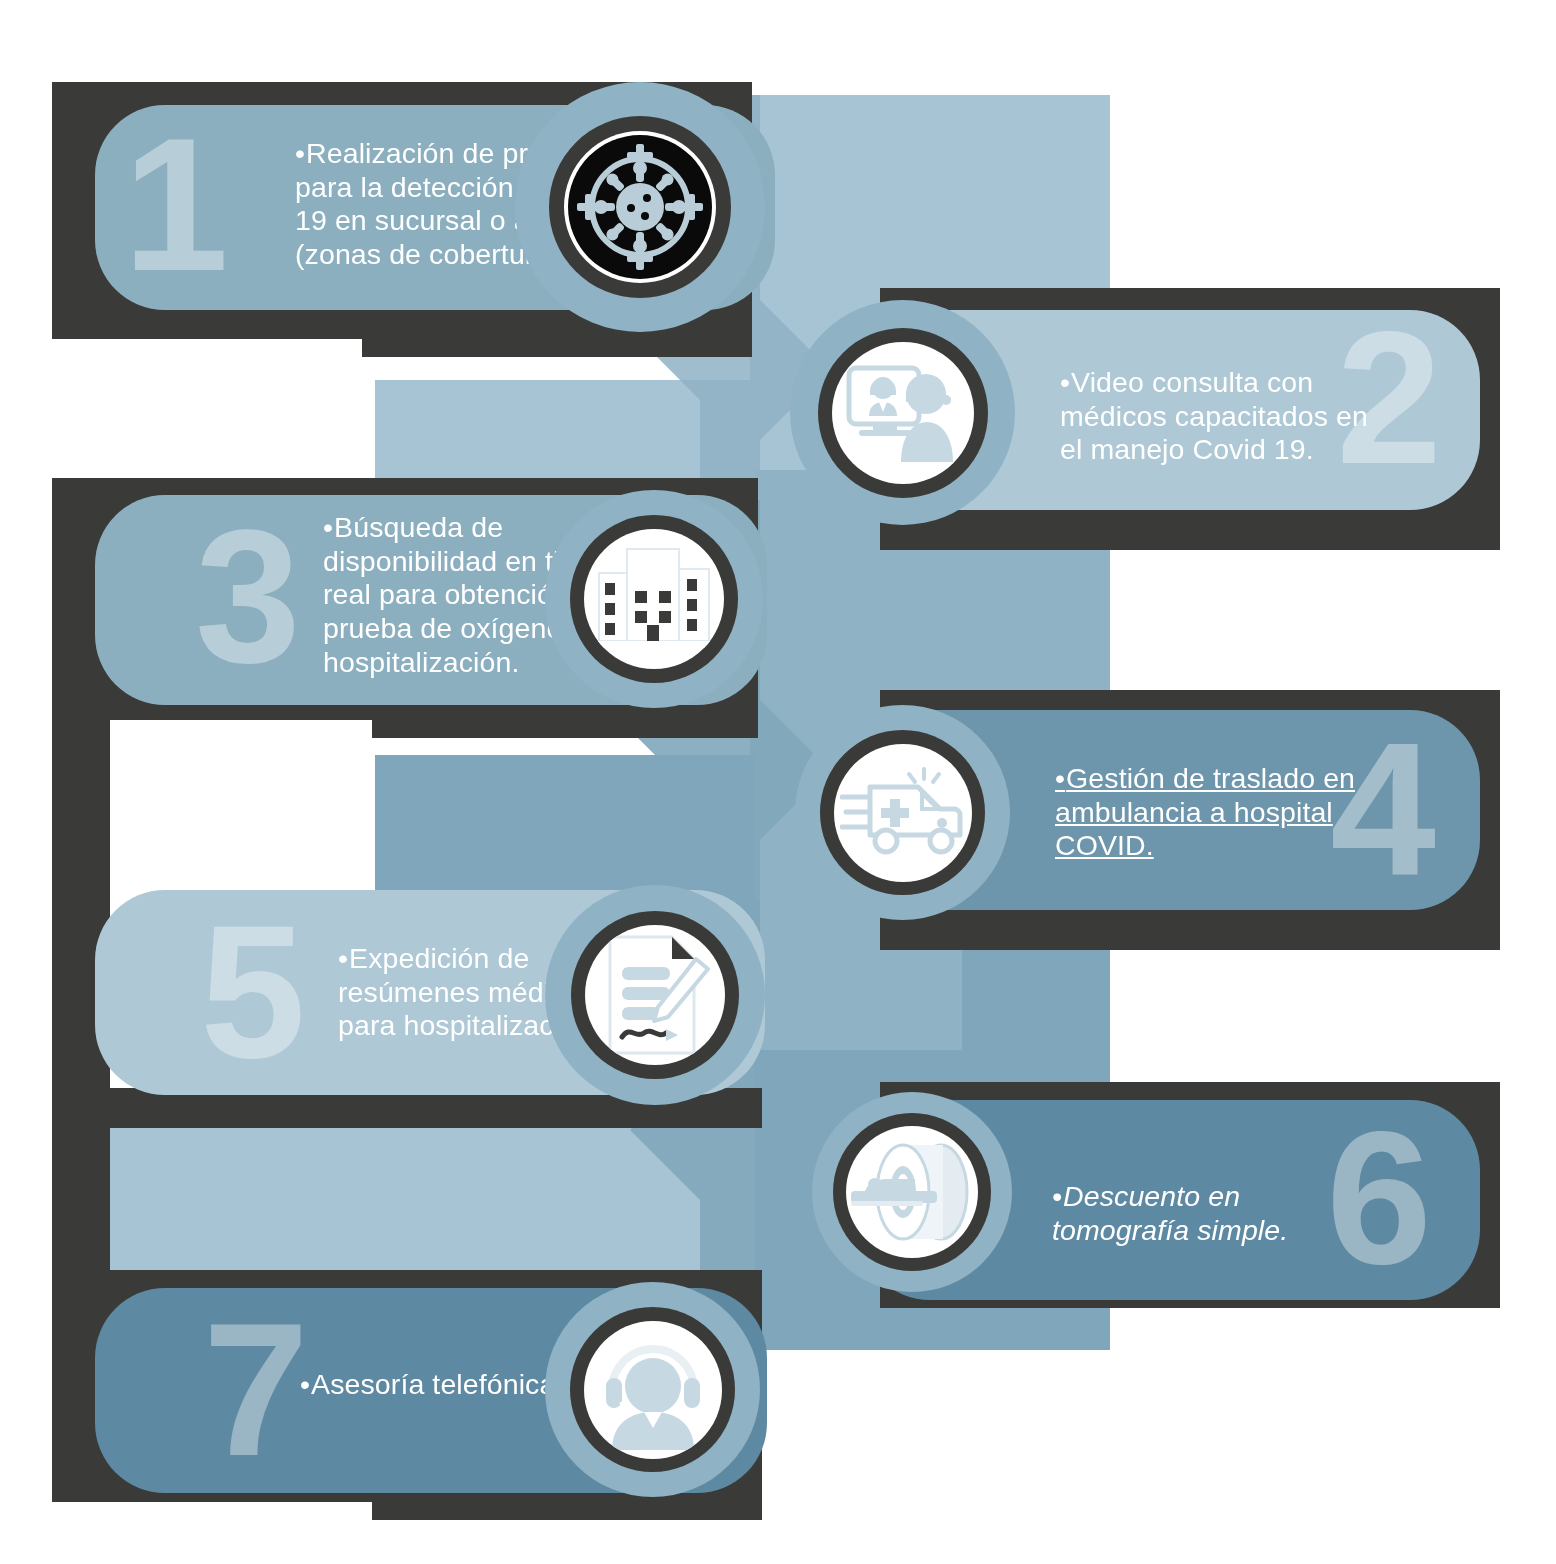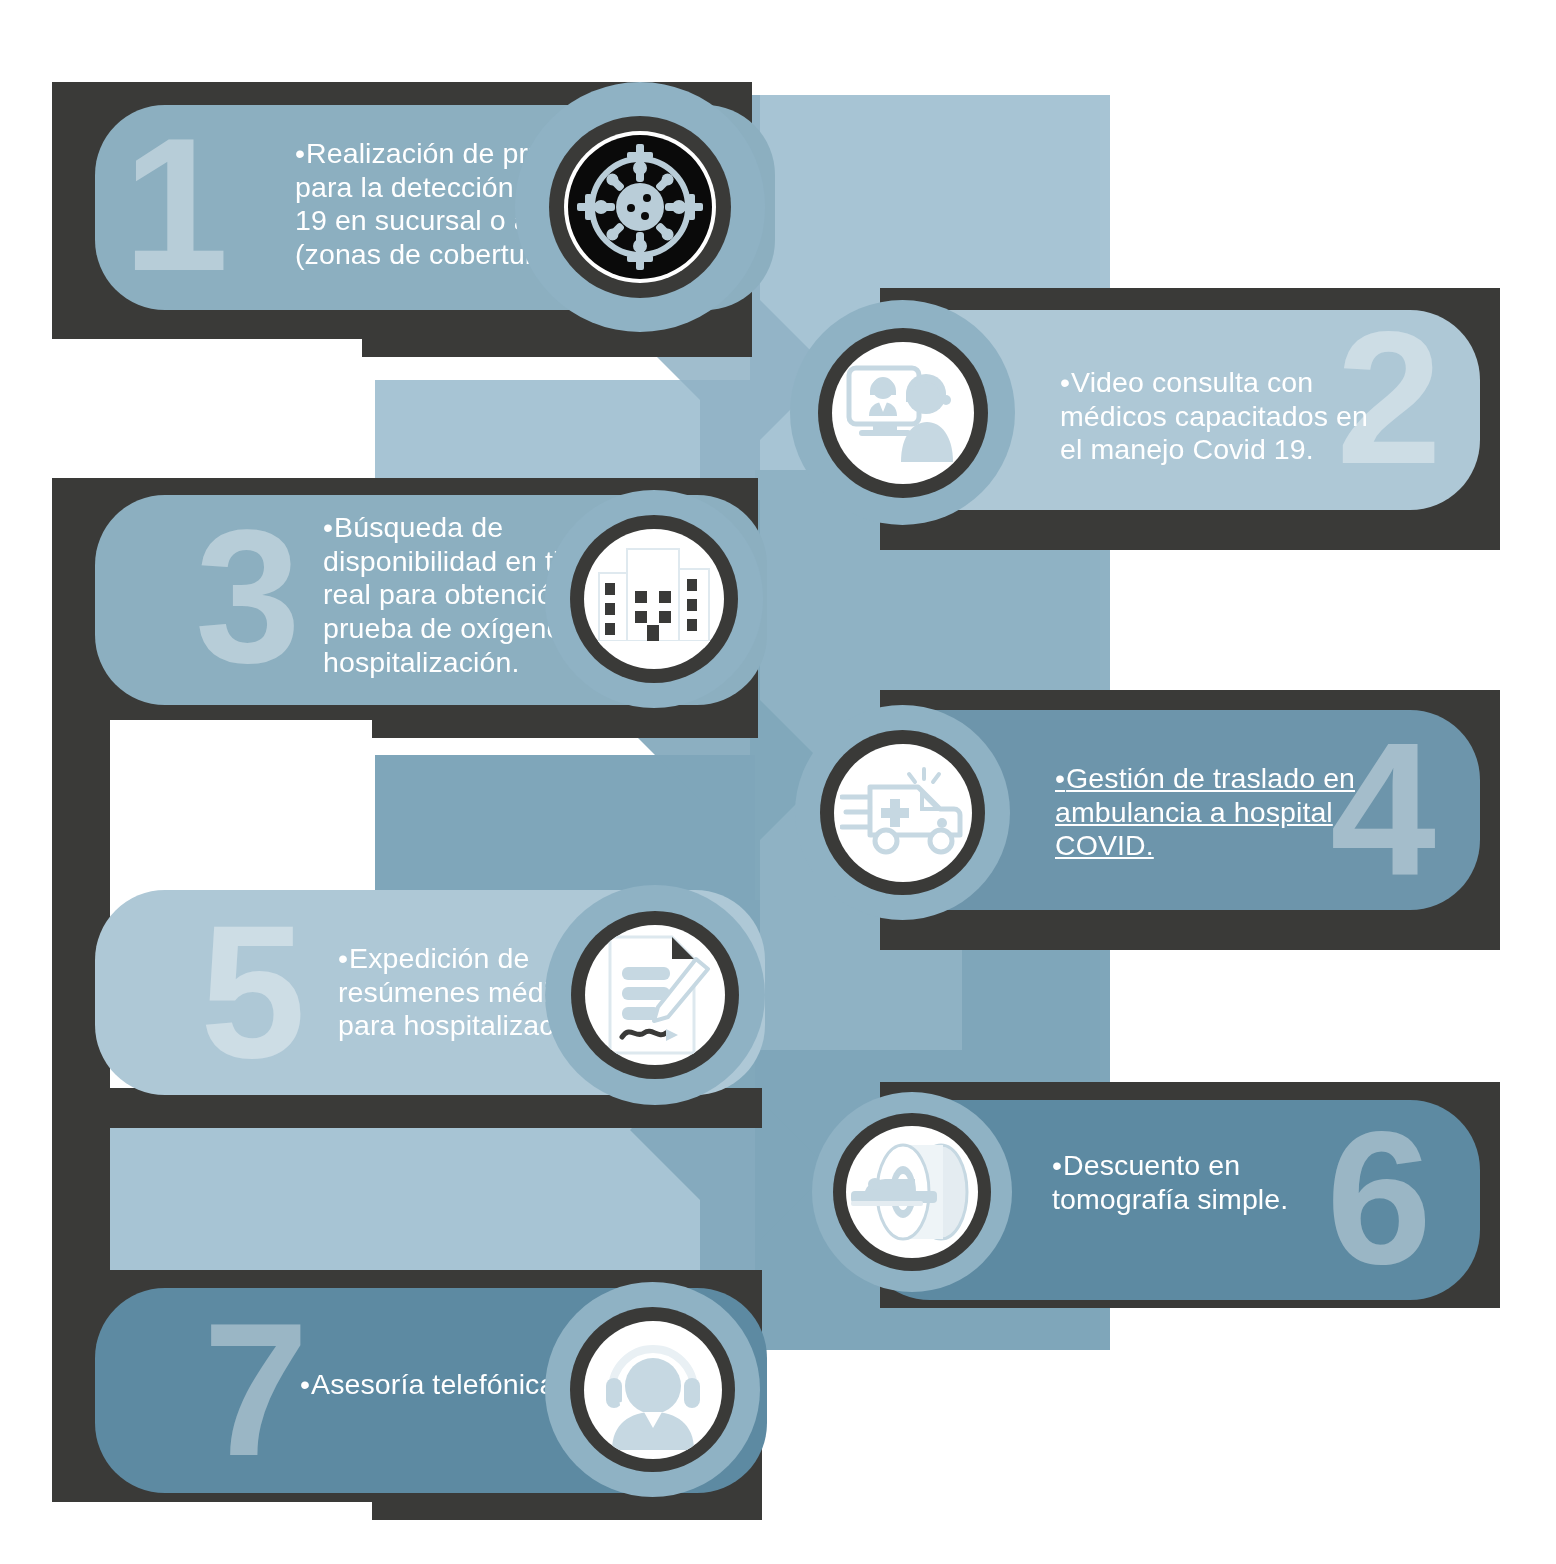--- a/index.html
+++ b/index.html
@@ -140,21 +140,21 @@
 
   <div class="pill" style="left:95px;top:890px;width:670px;height:205px;background:#aec8d6;">
     <span class="bignum" style="left:105px;top:6px;">5</span>
     <span class="ptext" style="left:243px;top:52px;width:400px;">Expedición de
 resúmenes médicos
 para hospitalización.</span>
   </div>
 
   <div class="pill" style="left:860px;top:1100px;width:620px;height:200px;background:#5d8aa2;">
     <span class="bignum" style="right:52px;top:2px;">6</span>
-    <span class="ptext" style="left:192px;top:49px;width:400px;">Descuento  en
+    <span class="ptext" style="left:192px;top:80px;width:400px;font-style:italic;">Descuento  en
 tomografía simple.</span>
   </div>
 
   <div class="pill" style="left:95px;top:1288px;width:672px;height:205px;background:#5d8aa2;">
     <span class="bignum" style="left:108px;top:6px;">7</span>
     <span class="ptext" style="left:205px;top:80px;width:430px;">Asesoría telefónica 24/7.</span>
   </div>
 
   <div class="node" style="left:515px;top:82px;width:250px;height:250px;">
     <div class="ring-inner" style="width:182px;height:182px;">

